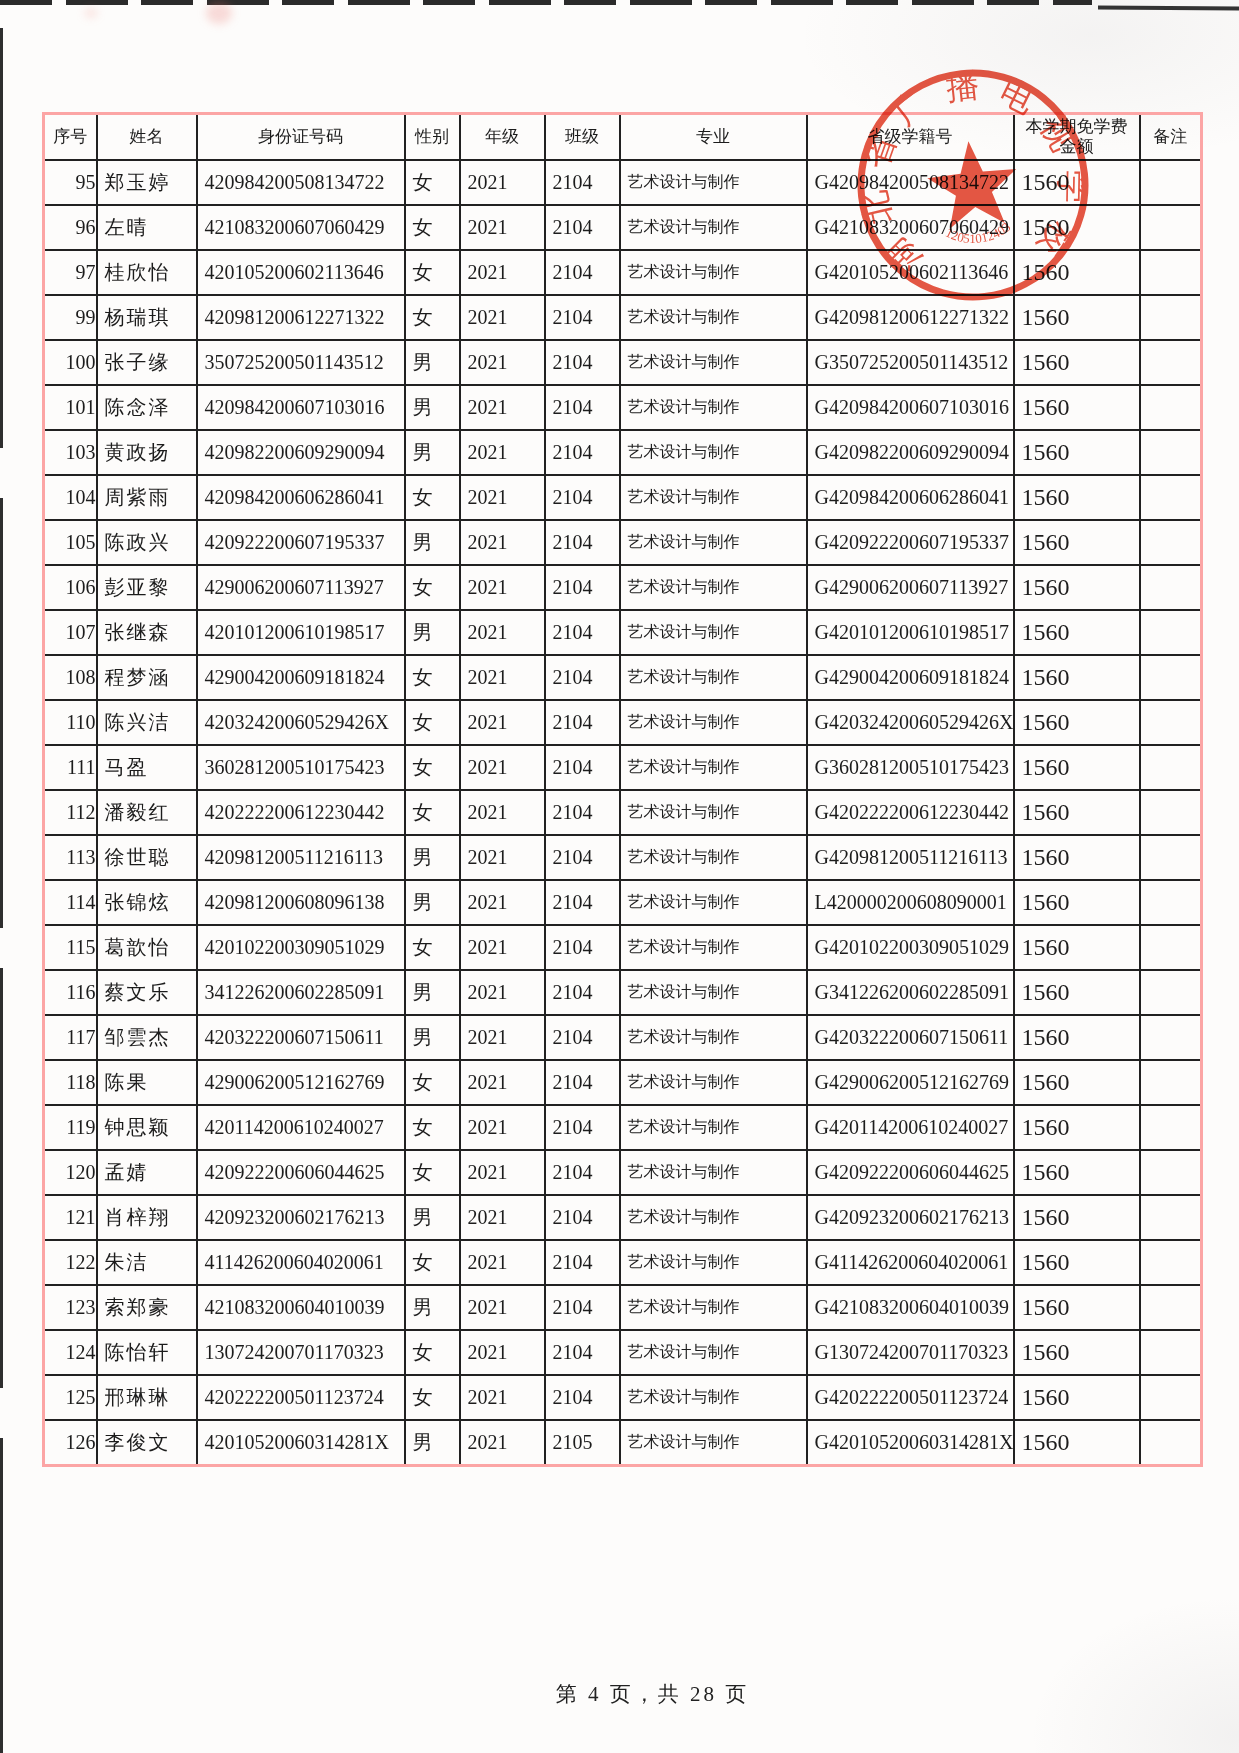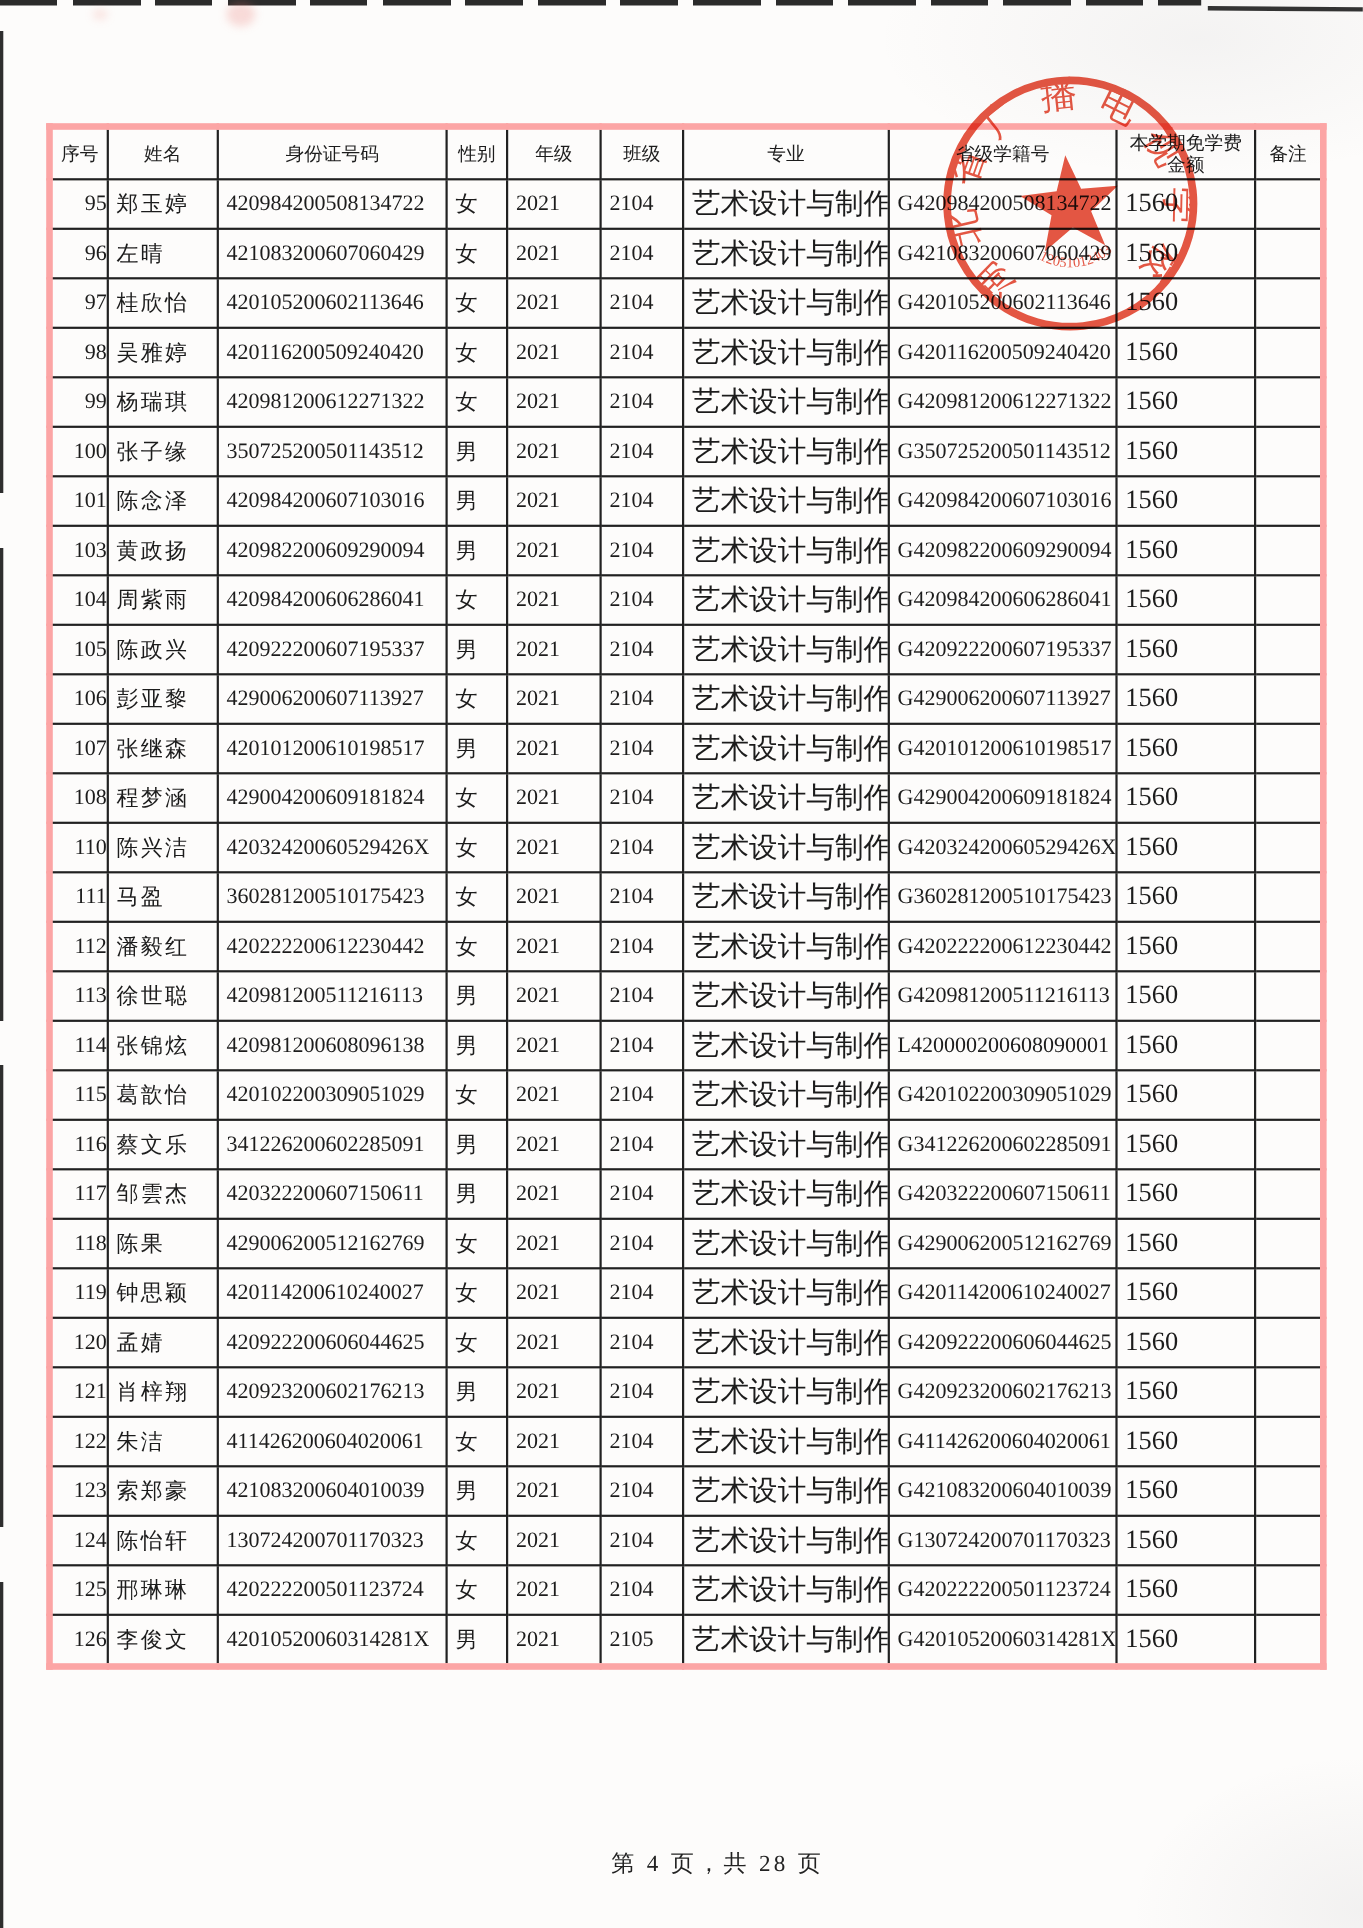--- a/index.html
+++ b/index.html
@@ -32,30 +32,30 @@
   table.roster{
     position:absolute;left:42px;top:112px;width:1158px;
     border-collapse:collapse;table-layout:fixed;
     font-size:20px;
   }
   table.roster th,table.roster td{
     border:2px solid #212121;
     overflow:hidden;white-space:nowrap;
     font-weight:normal;
   }
-  table.roster{border:6px solid #fca5a5;}
+  table.roster{border:3px solid #fca5a5;}
   table.roster th{
     height:40px;text-align:center;font-size:17px;white-space:pre-line;line-height:1.15;
     padding:2px 1px;
   }
   table.roster td{height:43px;padding:0 0 0 7px;text-align:left;}
   table.roster td.c0{text-align:right;padding:0;}
   table.roster td.c1{letter-spacing:2px;}
   table.roster td.c2,table.roster td.c7{font-size:20px;letter-spacing:0px;}
-  table.roster td.c6{font-size:26px;}
+  table.roster td.c6{font-size:16px;}
   table.roster td.c8{font-size:24px;}
 
   
   .seal{
     position:absolute;left:843px;top:55px;width:260px;height:260px;
     mix-blend-mode:multiply;opacity:0.88;transform:rotate(-6deg);
     pointer-events:none;
   }
 
   .page-footer{
@@ -135,32 +135,20 @@
           <td class="c2">420105200602113646</td>
           <td class="c3">女</td>
           <td class="c4">2021</td>
           <td class="c5">2104</td>
           <td class="c6">艺术设计与制作</td>
           <td class="c7">G420105200602113646</td>
           <td class="c8">1560</td>
           <td class="c9"></td>
         </tr>
         <tr>
-          <td class="c0">98</td>
-          <td class="c1">吴雅婷</td>
-          <td class="c2">420116200509240420</td>
-          <td class="c3">女</td>
-          <td class="c4">2021</td>
-          <td class="c5">2104</td>
-          <td class="c6">艺术设计与制作</td>
-          <td class="c7">G420116200509240420</td>
-          <td class="c8">1560</td>
-          <td class="c9"></td>
-        </tr>
-        <tr>
           <td class="c0">99</td>
           <td class="c1">杨瑞琪</td>
           <td class="c2">420981200612271322</td>
           <td class="c3">女</td>
           <td class="c4">2021</td>
           <td class="c5">2104</td>
           <td class="c6">艺术设计与制作</td>
           <td class="c7">G420981200612271322</td>
           <td class="c8">1560</td>
           <td class="c9"></td>

